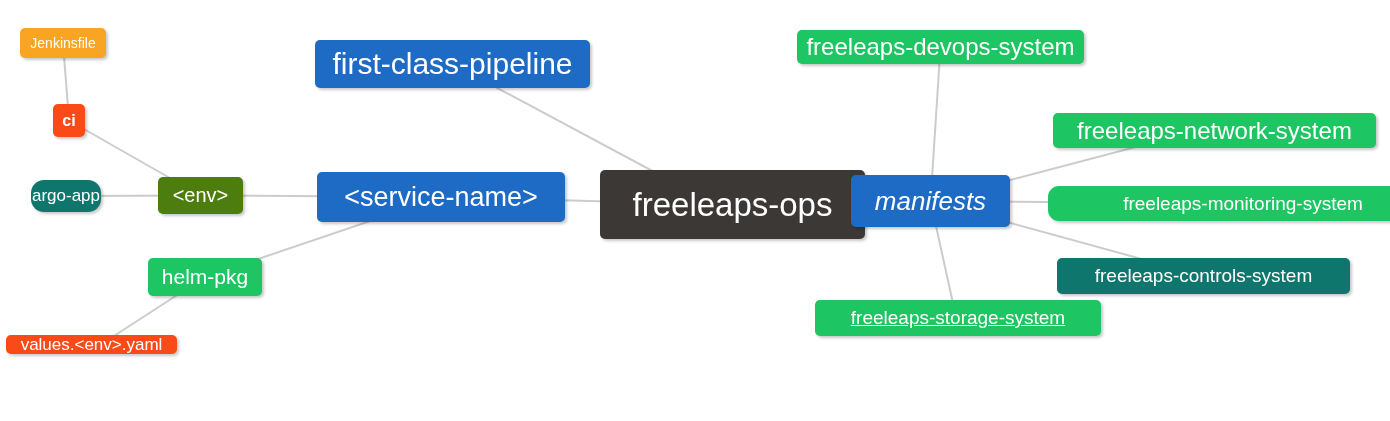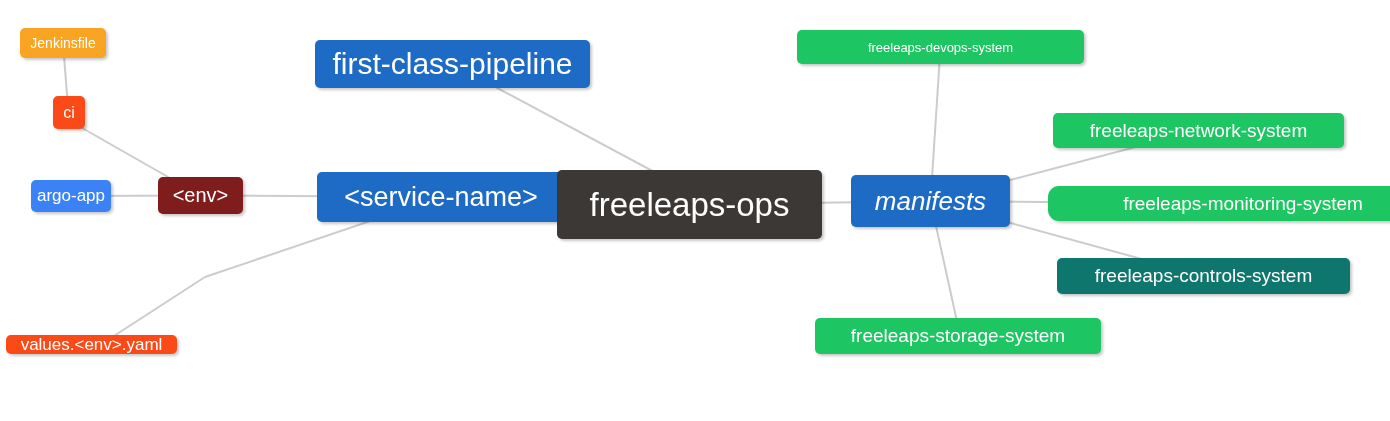--- a/index.html
+++ b/index.html
@@ -51,26 +51,27 @@
       <line x1="452.5" y1="64" x2="715" y2="204.5" stroke="#CCCCCC" stroke-width="2"></line>
       <line x1="441" y1="197" x2="715" y2="204.5" stroke="#CCCCCC" stroke-width="2"></line>
       <line x1="715" y1="204.5" x2="930.5" y2="201" stroke="#CCCCCC" stroke-width="2"></line>
       <line x1="930.5" y1="201" x2="940.5" y2="47" stroke="#CCCCCC" stroke-width="2"></line>
       <line x1="930.5" y1="201" x2="1198.5" y2="130.5" stroke="#CCCCCC" stroke-width="2"></line>
       <line x1="930.5" y1="201" x2="1213" y2="203.5" stroke="#CCCCCC" stroke-width="2"></line>
       <line x1="930.5" y1="201" x2="1203.5" y2="276" stroke="#CCCCCC" stroke-width="2"></line>
       <line x1="930.5" y1="201" x2="958" y2="326" stroke="#CCCCCC" stroke-width="2"></line>
     </svg>
     <div class="node" style="left: 20px; top: 28px; width: 86px; height: 30px; font-size: 14px; background: rgb(249, 164, 35); color: rgb(255, 255, 255);">Jenkinsfile</div>
-    <div class="node" style="left: 53px; top: 96px; width: 32px; height: 33px; font-size: 16px; background: rgb(249, 74, 24); color: rgb(255, 255, 255);">ci</div>
-    <div class="node" style="left: 31px; top: 180px; width: 80px; height: 32px; font-size: 17px; background: #3b82f6; color: rgb(255, 255, 255);">argo-app</div>
-    <div class="node" style="left: 158px; top: 177px; width: 85px; height: 37px; font-size: 20px; background: #7f1d1d; color: rgb(255, 255, 255);">&lt;env&gt;</div>
+    <div class="node" style="left: 53px; top: 104px; width: 32px; height: 33px; font-size: 16px; background: rgb(249, 74, 24); color: rgb(255, 255, 255); font-weight: bold;">ci</div>
+    <div class="node" style="left: 31px; top: 180px; width: 70px; height: 32px; font-size: 17px; background: #0f766e; color: rgb(255, 255, 255); border-radius: 13px;">argo-app</div>
+    <div class="node" style="left: 158px; top: 177px; width: 85px; height: 37px; font-size: 20px; background: #4d7c0f; color: rgb(255, 255, 255);">&lt;env&gt;</div>
+    <div class="node" style="left: 148px; top: 258px; width: 114px; height: 38px; font-size: 21px; background: rgb(30, 197, 99); color: rgb(255, 255, 255);">helm-pkg</div>
     <div class="node" style="left: 6px; top: 335px; width: 171px; height: 19px; font-size: 17px; background: rgb(249, 74, 24); color: rgb(255, 255, 255);">values.&lt;env&gt;.yaml</div>
     <div class="node" style="left: 315px; top: 40px; width: 275px; height: 48px; font-size: 30px; background: rgb(30, 107, 197); color: rgb(255, 255, 255);">first-class-pipeline</div>
     <div class="node" style="left: 317px; top: 172px; width: 248px; height: 50px; font-size: 27px; background: rgb(30, 107, 197); color: rgb(255, 255, 255);">&lt;service-name&gt;</div>
-    <div class="node" style="left: 557px; top: 170px; width: 265px; height: 69px; font-size: 33px; background: rgb(60, 56, 54); color: rgb(255, 255, 255);">freeleaps-ops</div>
+    <div class="node" style="left: 600px; top: 170px; width: 265px; height: 69px; font-size: 33px; background: rgb(60, 56, 54); color: rgb(255, 255, 255);">freeleaps-ops</div>
     <div class="node" style="left: 851px; top: 175px; width: 159px; height: 52px; font-size: 26px; background: rgb(30, 107, 197); color: rgb(255, 255, 255); font-style: italic;">manifests</div>
-    <div class="node" style="left: 797px; top: 30px; width: 287px; height: 34px; font-size: 13px; background: rgb(30, 197, 99); color: rgb(255, 255, 255);">freeleaps-devops-system</div>
-    <div class="node" style="left: 1053px; top: 113px; width: 291px; height: 35px; font-size: 19px; background: rgb(30, 197, 99); color: rgb(255, 255, 255);">freeleaps-network-system</div>
+    <div class="node" style="left: 797px; top: 30px; width: 287px; height: 34px; font-size: 24px; background: rgb(30, 197, 99); color: rgb(255, 255, 255);">freeleaps-devops-system</div>
+    <div class="node" style="left: 1053px; top: 113px; width: 323px; height: 35px; font-size: 24px; background: rgb(30, 197, 99); color: rgb(255, 255, 255);">freeleaps-network-system</div>
     <div class="node" style="left: 1048px; top: 186px; width: 390px; height: 35px; font-size: 19px; background: rgb(30, 197, 99); color: rgb(255, 255, 255); border-radius: 11px;">freeleaps-monitoring-system</div>
     <div class="node" style="left: 1057px; top: 258px; width: 293px; height: 36px; font-size: 19px; background: #0f766e; color: rgb(255, 255, 255);">freeleaps-controls-system</div>
-    <div class="node" style="left: 815px; top: 318px; width: 286px; height: 36px; font-size: 19px; background: rgb(30, 197, 99); color: rgb(255, 255, 255);">freeleaps-storage-system</div>
+    <div class="node" style="left: 815px; top: 300px; width: 286px; height: 36px; font-size: 19px; background: rgb(30, 197, 99); color: rgb(255, 255, 255); text-decoration: underline;">freeleaps-storage-system</div>
   </div>
 
 </body></html>

